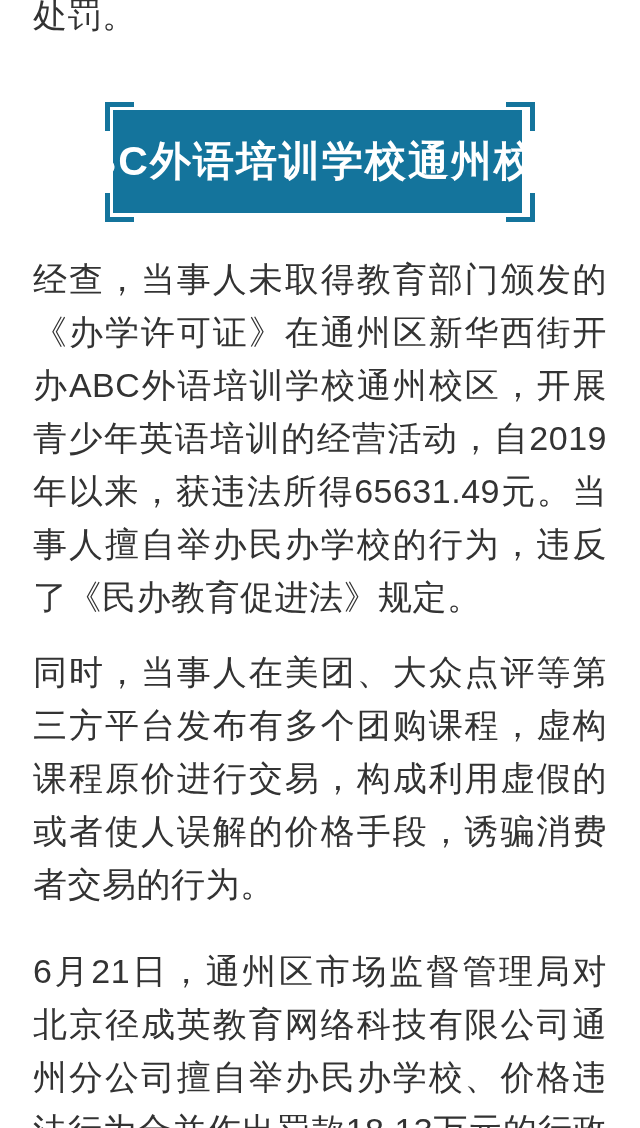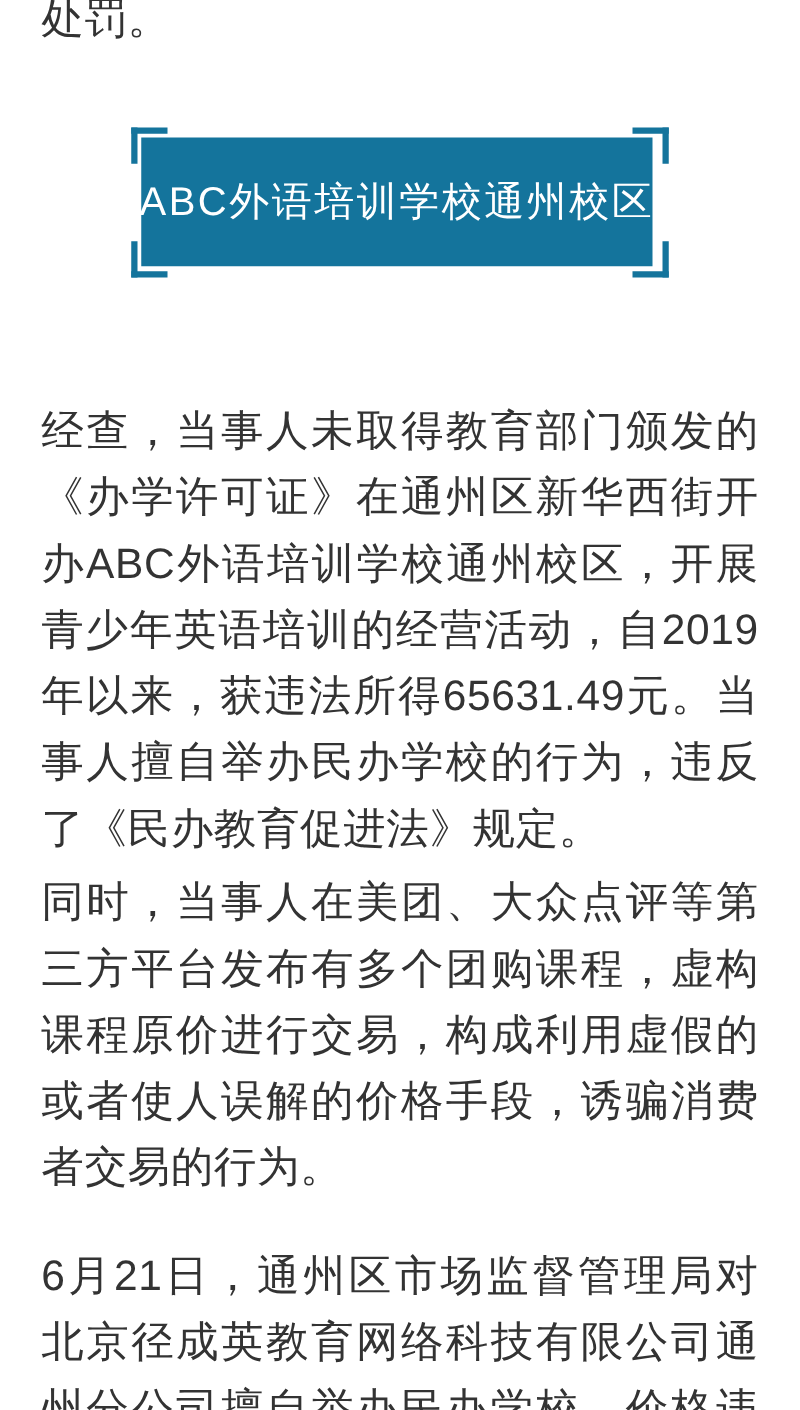--- a/index.html
+++ b/index.html
@@ -22,22 +22,22 @@
     line-height: 53px;
     font-weight: 500;
     color: #333333;
     letter-spacing: 0.5px;
     text-align: justify;
     text-justify: inter-ideograph;
   }
   .para-tail {
     margin-top: -11px;
   }
-  .para-1 { margin-top: 97px; }
-  .para-2 { margin-top: 6px; }
+  .para-1 { margin-top: 31px; }
+  .para-2 { margin-top: 22px; }
   .para-3 { margin-top: 34px; }
 
   
   .banner-frame {
     position: relative;
     width: 430px;
     height: 120px;
     margin: 60px auto 0 auto;
   }
   .corner {
@@ -57,22 +57,22 @@
     right: 13px;
     background: #14749c;
     color: #ffffff;
     display: flex;
     flex-direction: column;
     justify-content: center;
     align-items: center;
     text-align: center;
   }
   .banner-line {
-    font-size: 32px;
-    font-weight: 400;
+    font-size: 41px;
+    font-weight: 700;
     line-height: 45px;
     letter-spacing: 2px;
     white-space: nowrap;
   }
 </style>
 </head>
 <body>
 
 <div class="article">
 

